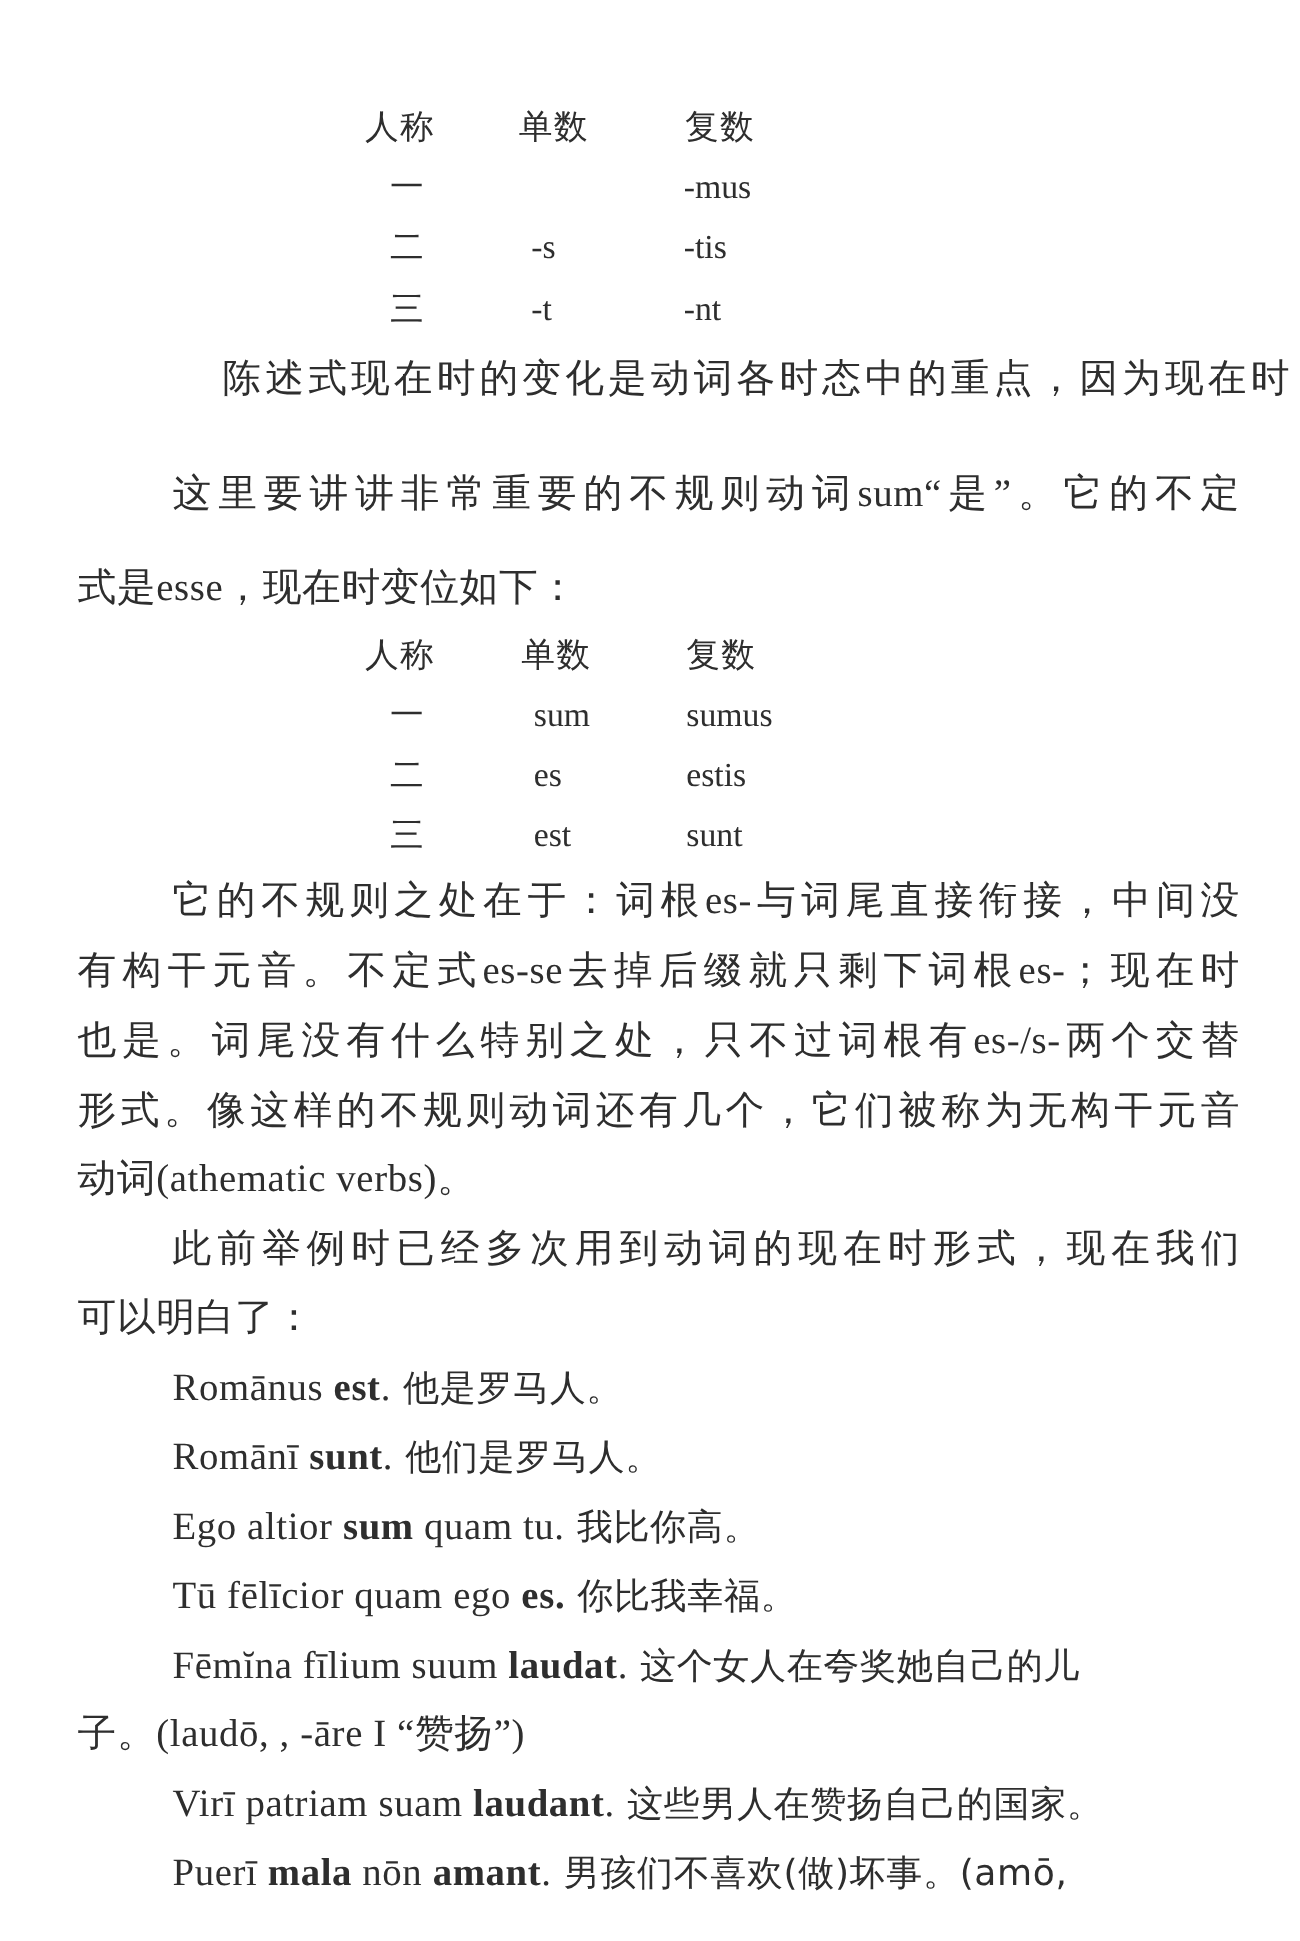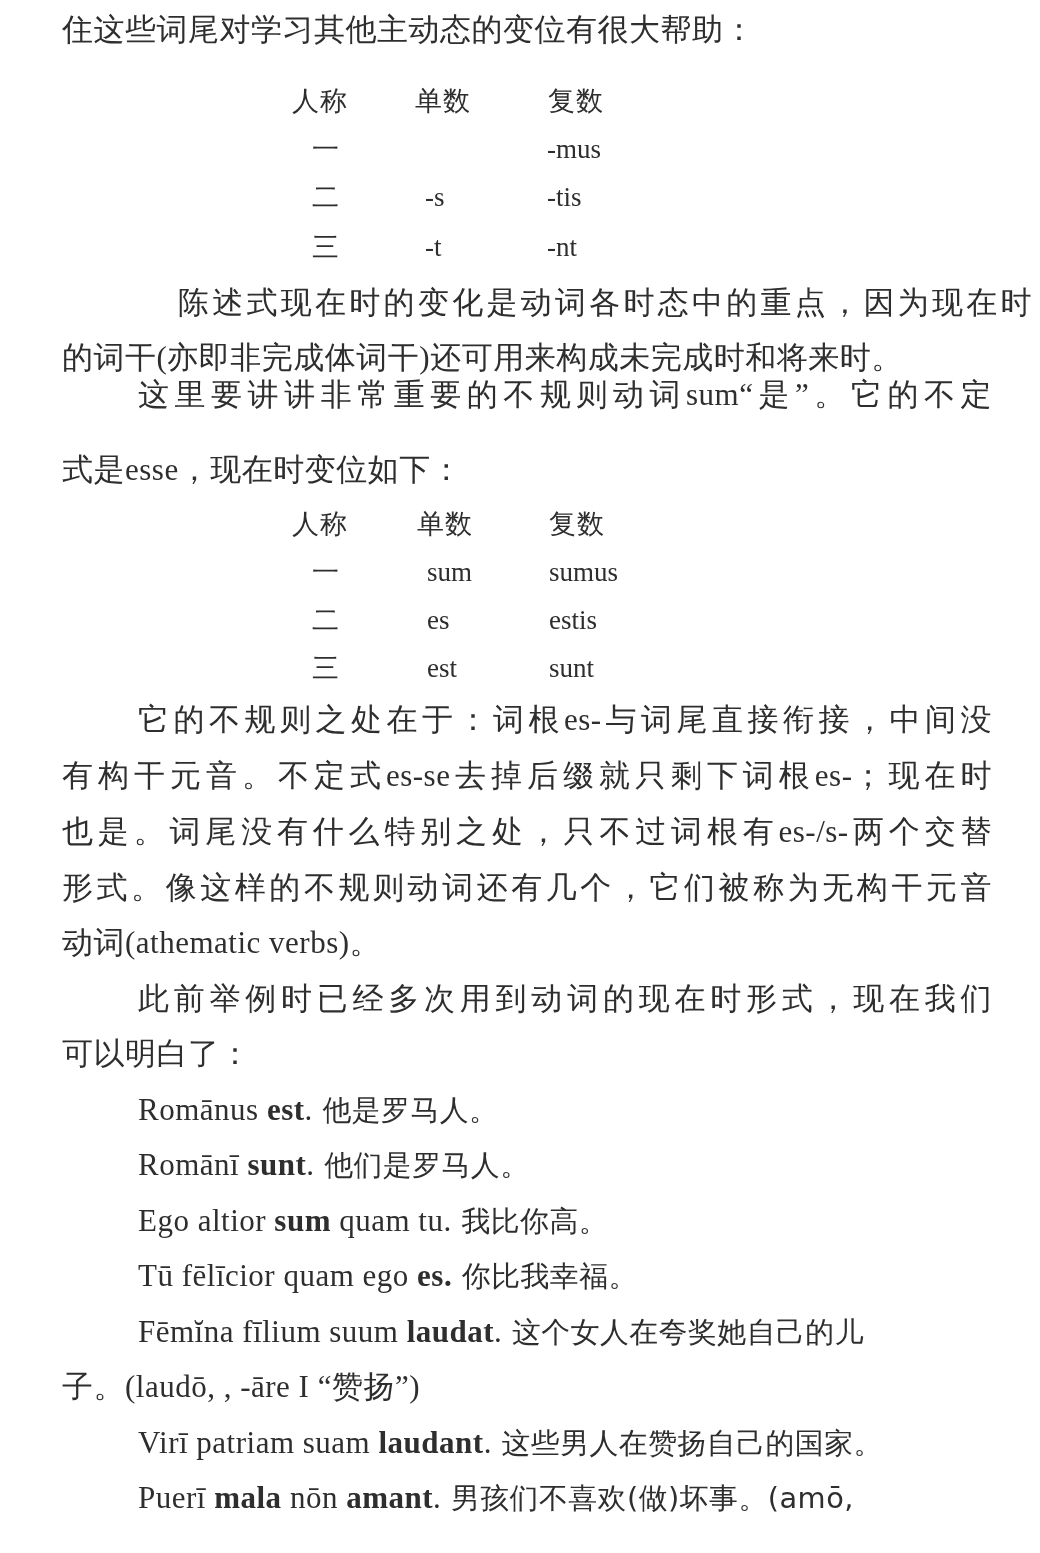--- a/index.html
+++ b/index.html
@@ -50,42 +50,40 @@
     }
     .cell.hdr { letter-spacing: 1px; }
     .cn { font-family: "DejaVu Sans", "Liberation Sans", sans-serif; font-size: 0.93em; }
     b { font-weight: bold; }
   </style>
 </head>
 <body>
 
 <div class="page">
 
-  <div class="line" style="top:10px;">住这些词尾对学习其他主动态的变位有很大帮助：</div>
 
   <div class="tbl">
     <span class="cell hdr" style="left:292px; top:84px;">人称</span>
     <span class="cell hdr" style="left:415px; top:84px;">单数</span>
     <span class="cell hdr" style="left:548px; top:84px;">复数</span>
 
     <span class="cell" style="left:312px; top:132px;">一</span>
     <span class="cell" style="left:425px; top:132px;"></span>
     <span class="cell" style="left:547px; top:132px;text-align:center;">-mus</span>
 
     <span class="cell" style="left:312px; top:180px;">二</span>
     <span class="cell" style="left:425px; top:180px;">-s</span>
     <span class="cell" style="left:547px; top:180px;">-tis</span>
 
     <span class="cell" style="left:312px; top:230px;">三</span>
     <span class="cell" style="left:425px; top:230px;">-t</span>
     <span class="cell" style="left:547px; top:230px;">-nt</span>
   </div>
 
   <div class="line indent justify" style="top:283px;margin-left:40px;">陈述式现在时的变化是动词各时态中的重点，因为现在时</div>
-  <div class="line" style="top:338px;">的词干(亦即非完成体词干)还可用来构成未完成时和将来时。</div>
 
   <div class="line indent justify" style="top:375px;">这里要讲讲非常重要的不规则动词sum“是”。它的不定</div>
   <div class="line" style="top:450px;">式是esse，现在时变位如下：</div>
 
   <div class="tbl">
     <span class="cell hdr" style="left:292px; top:507px;">人称</span>
     <span class="cell hdr" style="left:417px; top:507px;">单数</span>
     <span class="cell hdr" style="left:549px; top:507px;">复数</span>
 
     <span class="cell" style="left:312px; top:555px;">一</span>

